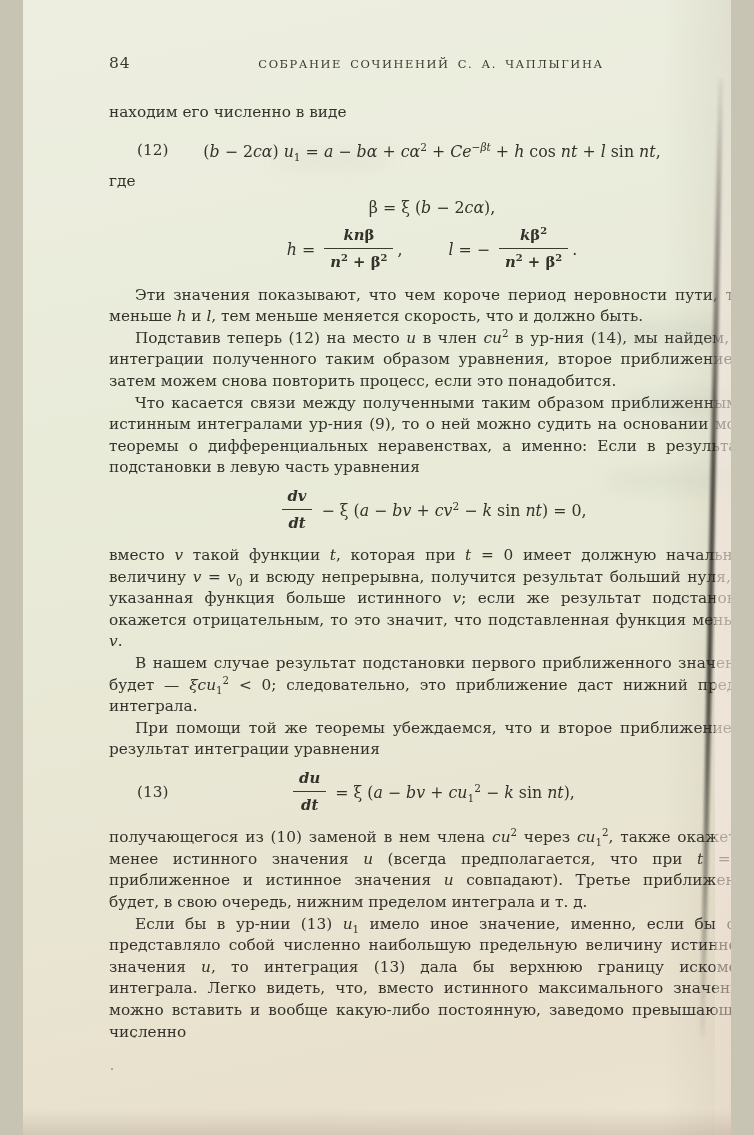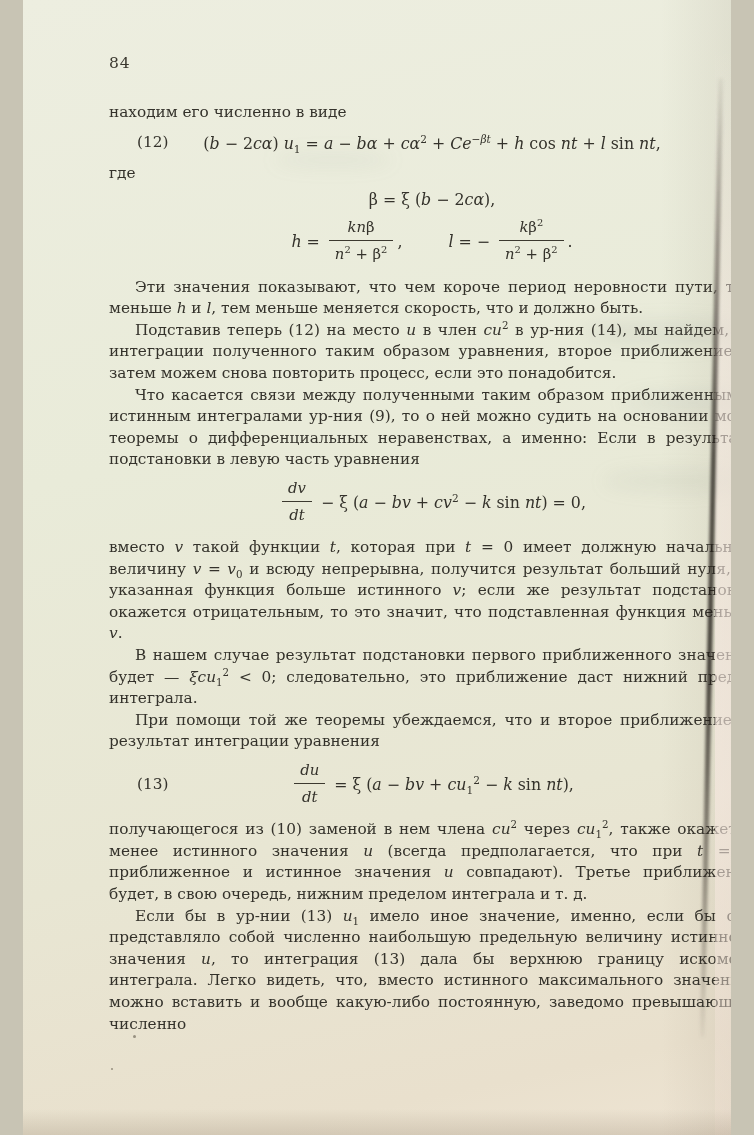--- a/index.html
+++ b/index.html
@@ -54,26 +54,26 @@
   .bodytext{width:646px;margin:0 84px 0 86px;font-size:15.3px;line-height:21.6px;text-align:justify;}
   .bodytext p{margin:0;}
   p.para{text-indent:26px;}
   p.noindent{text-indent:0;}
   .it{font-style:italic;}
   sub,sup{font-size:67%;line-height:0;}
   sup{vertical-align:super;}
   sub{vertical-align:sub;}
   
   .eq{position:relative;text-align:center;font-size:15.8px;}
-  .eq.m1{margin:9px 0 9px 0;}
+  .eq.m1{margin:17px 0 9px 0;}
   .eq.m2{margin:4px 0 0 0;}
   .eq.mfrac{margin:8px 0 10px 0;}
   .eqno{position:absolute;left:28px;top:50%;transform:translateY(-50%);font-style:normal;font-size:15.3px;color:#34322b;}
   .eqbody{display:inline-block;}
-  .frac{display:inline-block;vertical-align:middle;text-align:center;margin:0 4px;position:relative;top:-2px;font-size:14.8px;}
+  .frac{display:inline-block;vertical-align:middle;text-align:center;margin:0 4px;position:relative;top:-2px;font-size:14.8px;font-weight:bold;}
   .frac .num{display:block;padding:0 6px 2px;border-bottom:1.3px solid #3c392f;}
   .frac .den{display:block;padding:2px 6px 0;}
   .hl-gap{display:inline-block;width:46px;}
 </style>
 </head>
 <body>
 
 <div class="page">
 
   <div class="smudge s1"></div>
@@ -83,20 +83,21 @@
   <div class="right-vignette"></div>
   <div class="edge-light"></div>
   <div class="edge-line"></div>
   <div class="bottom-shade"></div>
   <div class="speck k1"></div>
   <div class="speck k2"></div>
   <div class="speck k3"></div>
 
   <div class="pagehead">
     <span class="pnum">84</span>
+    <span class="rtitle">СОБРАНИЕ СОЧИНЕНИЙ С. А. ЧАПЛЫГИНА</span>
   </div>
 
   <div class="bodytext">
 
     <p class="noindent">находим его численно в виде</p>
 
     <div class="eq m1">
       <span class="eqno">(12)</span>
       <span class="eqbody"><span>(</span><span class="it">b</span><span> − 2</span><span class="it">cα</span><span>) </span><span class="it">u</span><sub>1</sub><span> = </span><span class="it">a</span><span> − </span><span class="it">bα</span><span> + </span><span class="it">cα</span><sup>2</sup><span> + </span><span class="it">Ce</span><sup class="it">−βt</sup><span> + </span><span class="it">h</span><span> cos </span><span class="it">nt</span><span> + </span><span class="it">l</span><span> sin </span><span class="it">nt</span><span>,</span></span>
     </div>

